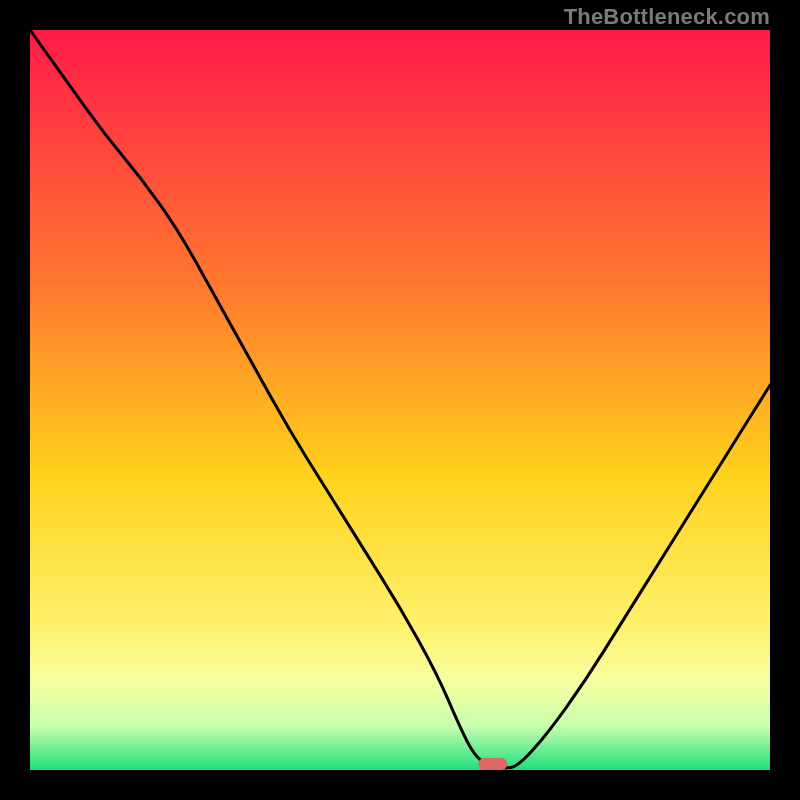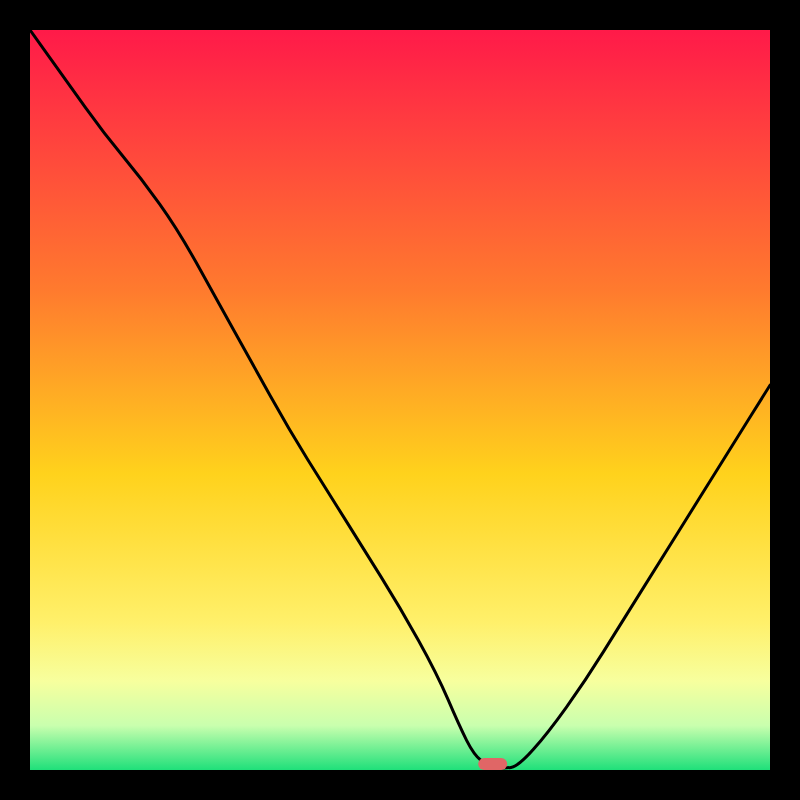--- a/index.html
+++ b/index.html
@@ -53,20 +53,21 @@
     height: 12px;
     border-radius: 6px;
     transform: translate(-50%, -50%);
   }
 </style>
 </head>
 <body>
 
 <div class="frame">
 
+  <div class="watermark">TheBottleneck.com</div>
 
   <div class="plot-area">
 
     <svg class="gradient-bg" viewBox="0 0 740 740" preserveAspectRatio="none">
       <defs>
         <linearGradient id="bg-grad" x1="0" y1="0" x2="0" y2="1">
           <stop id="g0" offset="0%" stop-color="#ff1a49"></stop>
           <stop id="g1" offset="35%" stop-color="#ff7a2e"></stop>
           <stop id="g2" offset="60%" stop-color="#ffd21c"></stop>
           <stop id="g3" offset="80%" stop-color="#fff06a"></stop>

